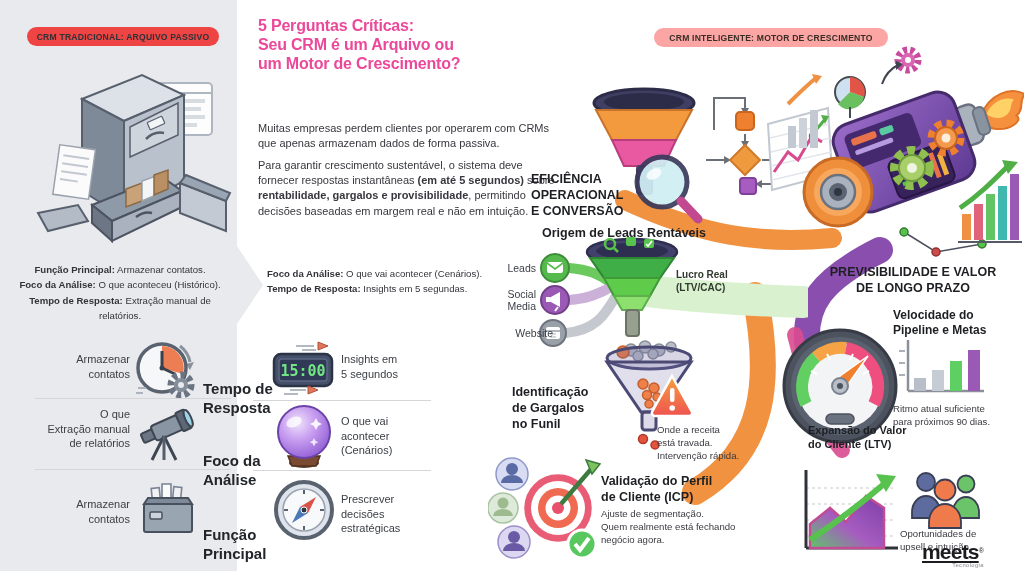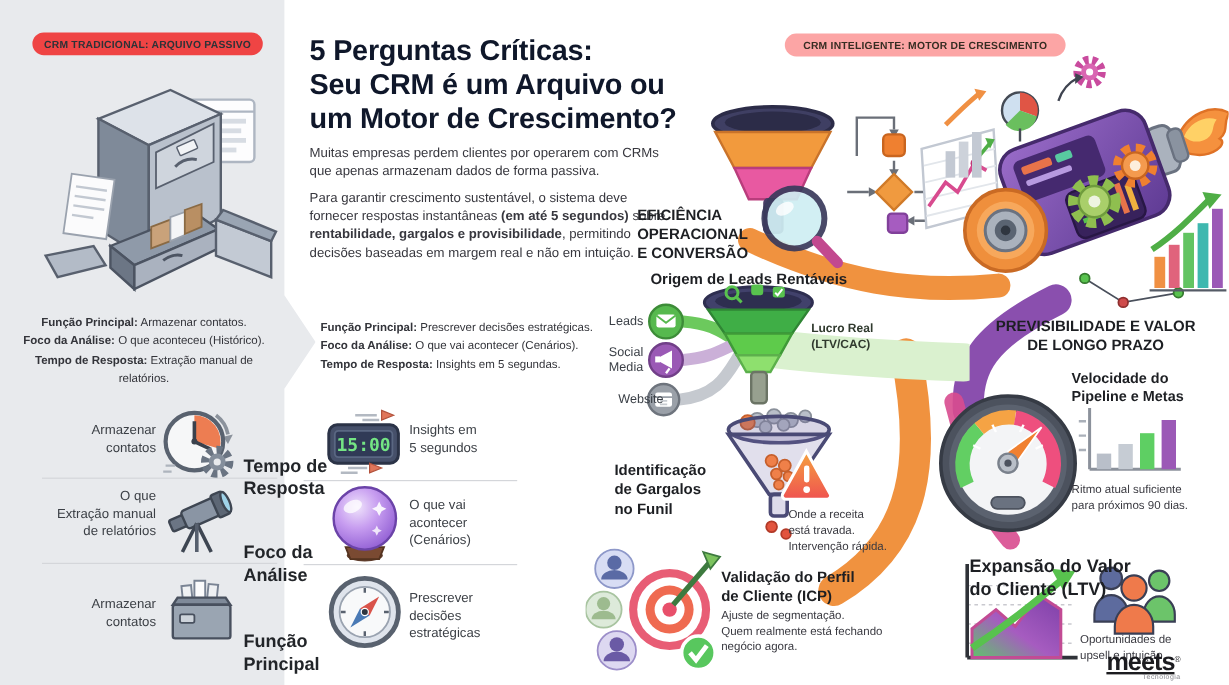--- a/index.html
+++ b/index.html
@@ -8,21 +8,21 @@
   .abs{position:absolute;}
   .preline{white-space:pre-line;}
   .b{font-weight:bold;}
   
   .left-bg{left:0;top:0;width:264px;height:571px;background:#e8eaed;
            clip-path:polygon(0 0,237px 0,237px 246px,263px 285px,237px 324px,237px 571px,0 571px);}
   .badge{border-radius:10px;font-weight:bold;font-size:8.6px;letter-spacing:.2px;
          display:flex;align-items:center;justify-content:center;text-align:center;}
   #badge-left{left:27px;top:27px;width:192px;height:19px;background:#ef4444;color:#2e3237;}
   #badge-right{left:654px;top:28px;width:234px;height:19px;background:#fca5a5;color:#372d23;}
-  #title{left:258px;top:29px;width:348px;font-size:24px;font-weight:bold;line-height:1.18;color:#0f172a;letter-spacing:-.2px;}
+  #title{left:258px;top:17px;width:348px;font-size:16px;font-weight:bold;line-height:1.18;color:#ec4899;letter-spacing:-.2px;}
   #para1{left:258px;top:121px;width:304px;font-size:11px;line-height:1.38;color:#37373e;}
   #para2{left:258px;top:158px;width:302px;font-size:11px;line-height:1.38;color:#37373e;}
   .summary{font-size:9.6px;line-height:1.6;color:#33343a;}
   #summary-left{left:8px;top:262px;width:224px;text-align:center;}
   #summary-center{left:267px;top:266px;width:230px;text-align:left;}
   .row-ltext{text-align:right;font-size:11px;color:#3c4046;line-height:1.32;width:112px;left:18px;}
   .aspect{left:203px;width:70px;font-weight:bold;font-size:15px;color:#222529;line-height:1.25;margin-top:28px;}
   .outcome{left:341px;font-size:11px;color:#3c4046;line-height:1.32;}
   .hdiv{height:1px;background:#d4d6da;}
   
@@ -92,21 +92,20 @@
     <polygon points="8,158 48,150 58,166 18,176" fill="#b3bbc7" stroke="#58606e" stroke-width="2"></polygon>
   </svg>
 
   <div class="abs summary" id="summary-left">
     <div><span class="b">Função Principal:</span><span> Armazenar contatos.</span></div>
     <div><span class="b">Foco da Análise:</span><span> O que aconteceu (Histórico).</span></div>
     <div><span class="b">Tempo de Resposta:</span><span> Extração manual de relatórios.</span></div>
   </div>
 
   <div class="abs summary" id="summary-center">
-    <div><span class="b">Função Principal:</span><span> Prescrever decisões estratégicas.</span></div>
     <div><span class="b">Foco da Análise:</span><span> O que vai acontecer (Cenários).</span></div>
     <div><span class="b">Tempo de Resposta:</span><span> Insights em 5 segundas.</span></div>
   </div>
 
   <div class="abs preline" id="title">5 Perguntas Críticas:
 Seu CRM é um Arquivo ou
 um Motor de Crescimento?</div>
   <div class="abs" id="para1">Muitas empresas perdem clientes por operarem com CRMs que apenas armazenam dados de forma passiva.</div>
   <div class="abs" id="para2"><span>Para garantir crescimento sustentável, o sistema deve fornecer respostas instantâneas </span><span class="b">(em até 5 segundos)</span><span> sobre </span><span class="b">rentabilidade, gargalos e provisibilidade</span><span>, permitindo decisões baseadas em margem real e não em intuição.</span></div>
 
@@ -519,21 +518,21 @@
     <line x1="3" y1="37" x2="9" y2="37" stroke="#aab0b9" stroke-width="2"></line>
     <rect x="18" y="40" width="12" height="13" fill="#b9bfc9"></rect>
     <rect x="36" y="32" width="12" height="21" fill="#c6ccd4"></rect>
     <rect x="54" y="23" width="12" height="30" fill="#5ecf63"></rect>
     <rect x="72" y="12" width="12" height="41" fill="#9b59b6"></rect>
   </svg>
 
   <div class="abs note preline z3" style="left:893px;top:402px">Ritmo atual suficiente
 para próximos 90 dias.</div>
 
-  <div class="abs h-sec preline z3" style="left:808px;top:464px;font-size:15px">Expansão do Valor
+  <div class="abs h-sec preline z3" style="left:808px;top:424px;font-size:11px">Expansão do Valor
 do Cliente (LTV)</div>
 
   <svg class="abs z2" style="left:796px;top:466px" width="108" height="92" viewBox="0 0 108 92">
     <defs>
       <linearGradient id="ltvg" x1="0" y1="1" x2="1" y2="0">
         <stop offset="0%" stop-color="#5fc46a"></stop>
           <stop offset="45%" stop-color="#a65cc0"></stop>
           <stop offset="100%" stop-color="#7d3fa8"></stop>
       </linearGradient>
     </defs>

